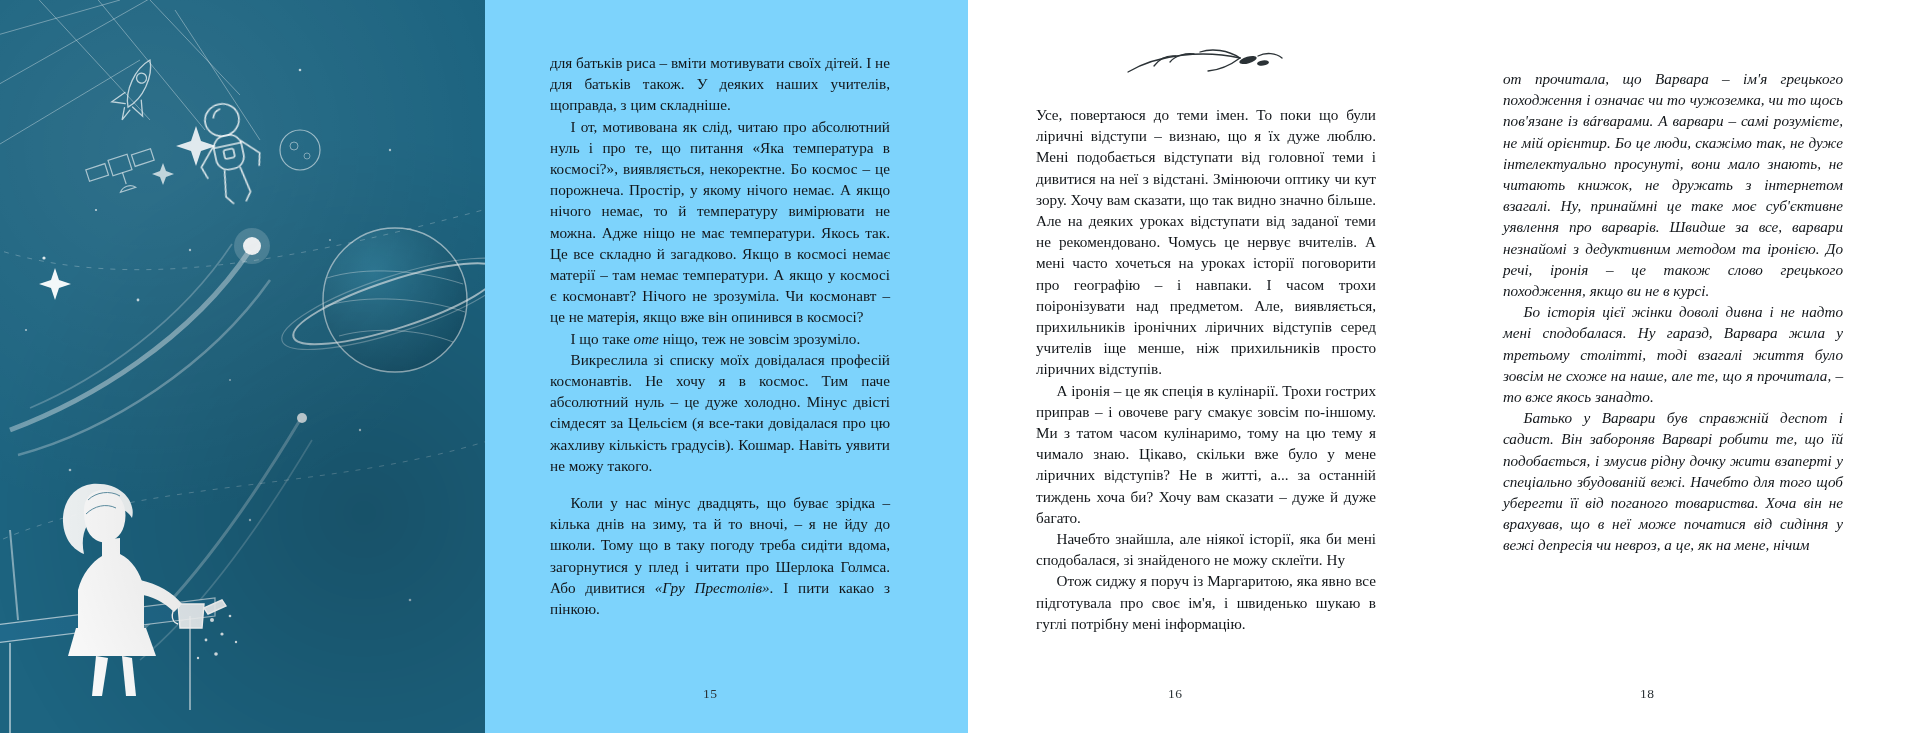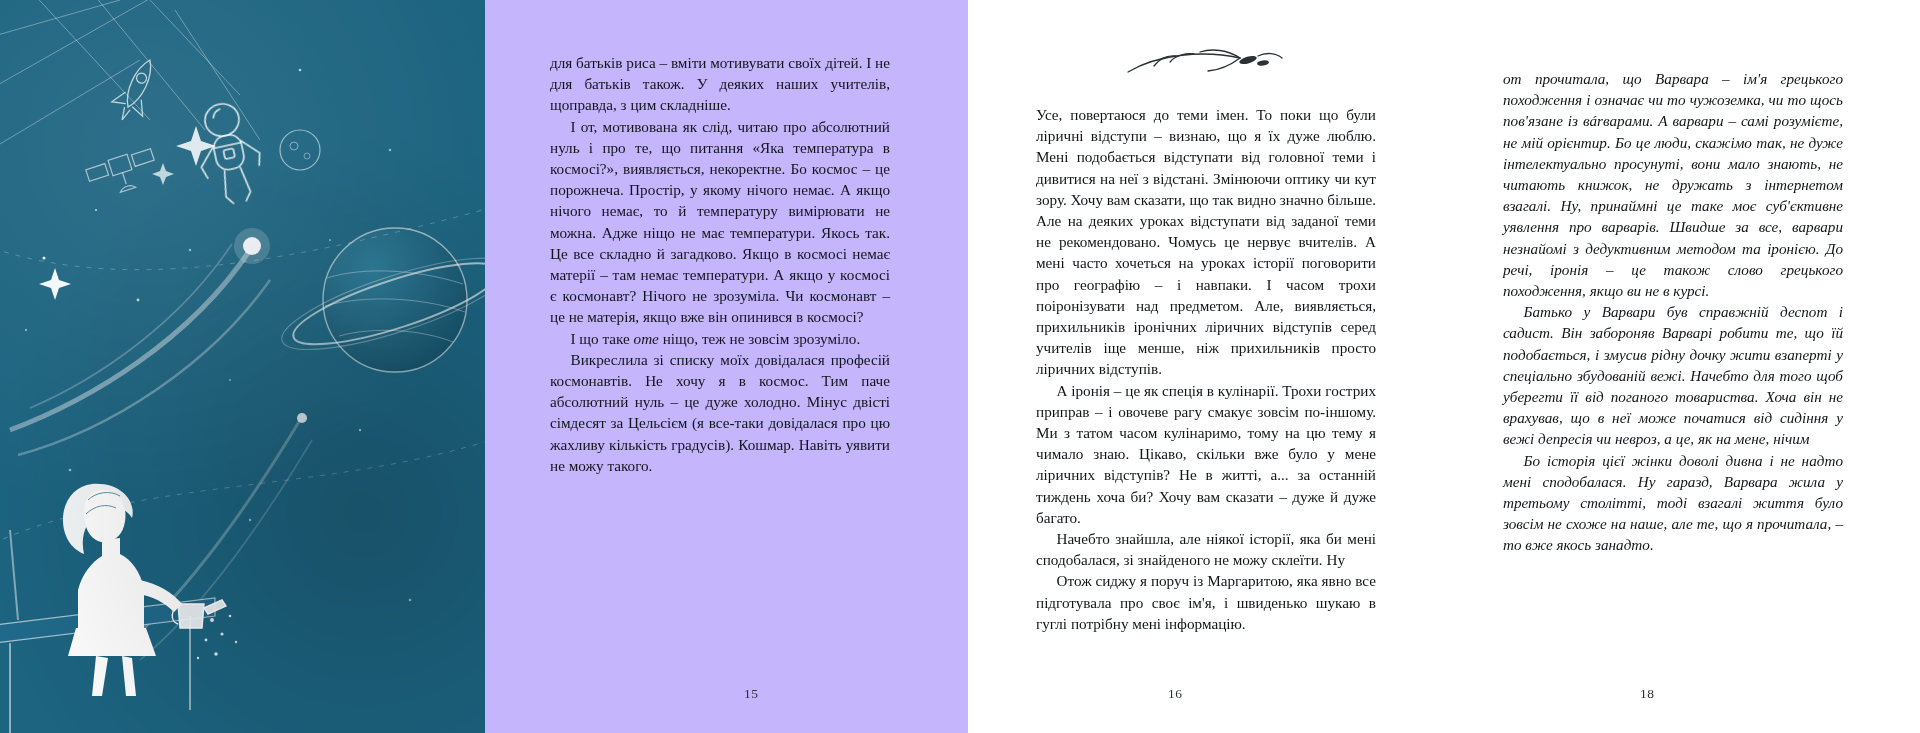--- a/index.html
+++ b/index.html
@@ -19,21 +19,21 @@
     height: 733px;
     display: flex;
     background: #ffffff;
   }
 
   
   .page-left {
     position: relative;
     width: 968px;
     height: 733px;
-    background: #c4b5fd;
+    background: #7dd3fc;
     overflow: hidden;
     flex: 0 0 968px;
   }
   .art-panel {
     position: absolute;
     left: 0;
     top: 0;
     width: 485px;
     height: 733px;
     background: #1d6480;
@@ -112,21 +112,21 @@
     height: 40px;
   }
 
   
   .folio {
     position: absolute;
     font-size: 13.5px;
     color: #2b3236;
     letter-spacing: 0.5px;
   }
-  .folio-15 { left: 703px; top: 686px; margin-left: 41px; }
+  .folio-15 { left: 703px; top: 686px; }
   .folio-16 { left: 200px; top: 686px; }
   .folio-17 { left: 672px; top: 686px; }
 </style>
 </head>
 <body>
 
 <div class="spread">
 
   <div class="page-left">
 
@@ -292,20 +292,21 @@
         </g>
       </svg>
       <div class="vignette"></div>
     </div>
 
     <div class="col">
       <p class="noindent">для батьків риса – вміти мотивувати своїх дітей. І не для батьків також. У деяких наших учителів, щоправда, з цим складніше.</p>
       <p>І от, мотивована як слід, читаю про абсолютний нуль і про те, що питання «Яка температура в космосі?», виявляється, некоректне. Бо космос – це порожнеча. Простір, у якому нічого немає. А якщо нічого немає, то й температуру вимірювати не можна. Адже ніщо не має температури. Якось так. Це все складно й загадково. Якщо в космосі немає матерії – там немає температури. А якщо у космосі є космонавт? Нічого не зрозуміла. Чи космонавт – це не матерія, якщо вже він опинився в космосі?</p>
       <p>І що таке <em>оте</em> ніщо, теж не зовсім зрозуміло.</p>
       <p>Викреслила зі списку моїх довідалася професій космонавтів. Не хочу я в космос. Тим паче абсолютний нуль – це дуже холодно. Мінус двісті сімдесят за Цельсієм (я все-таки довідалася про цю жахливу кількість градусів). Кошмар. Навіть уявити не можу такого.</p>
+      <p class="gap">Коли у нас мінус двадцять, що буває зрідка – кілька днів на зиму, та й то вночі, – я не йду до школи. Тому що в таку погоду треба сидіти вдома, загорнутися у плед і читати про Шерлока Голмса. Або дивитися <em>«Гру Престолів»</em>. І пити какао з пінкою.</p>
     </div>
 
     <div class="folio folio-15">15</div>
   </div>
 
   <div class="gutter"></div>
 
   <div class="page-right">
 
     <svg class="ornament" viewBox="0 0 190 40">
@@ -325,20 +326,20 @@
 
     <div class="col c1">
       <p class="noindent">Усе, повертаюся до теми імен. То поки що були ліричні відступи – визнаю, що я їх дуже люблю. Мені подобається відступати від головної теми і дивитися на неї з відстані. Змінюючи оптику чи кут зору. Хочу вам сказати, що так видно значно більше. Але на деяких уроках відступати від заданої теми не рекомендовано. Чомусь це нервує вчителів. А мені часто хочеться на уроках історії поговорити про географію – і навпаки. І часом трохи поіронізувати над предметом. Але, виявляється, прихильників іронічних ліричних відступів серед учителів іще менше, ніж прихильників просто ліричних відступів.</p>
       <p>А іронія – це як спеція в кулінарії. Трохи гострих приправ – і овочеве рагу смакує зовсім по-іншому. Ми з татом часом кулінаримо, тому на цю тему я чимало знаю. Цікаво, скільки вже було у мене ліричних відступів? Не в житті, а... за останній тиждень хоча би? Хочу вам сказати – дуже й дуже багато.</p>
       <p>Начебто знайшла, але ніякої історії, яка би мені сподобалася, зі знайденого не можу склеїти. Ну</p>
       <p>Отож сиджу я поруч із Маргаритою, яка явно все підготувала про своє ім'я, і швиденько шукаю в гуглі потрібну мені інформацію.</p>
     </div>
 
     <div class="col c2">
       <p class="noindent">от прочитала, що Варвара – ім'я грецького походження і означає чи то чужоземка, чи то щось пов'язане із вárварами. А варвари – самі розумієте, не мій орієнтир. Бо це люди, скажімо так, не дуже інтелектуально просунуті, вони мало знають, не читають книжок, не дружать з інтернетом взагалі. Ну, принаймні це таке моє суб'єктивне уявлення про варварів. Швидше за все, варвари незнайомі з дедуктивним методом та іронією. До речі, іронія – це також слово грецького походження, якщо ви не в курсі.</p>
+      <p>Бо історія цієї жінки доволі дивна і не надто мені сподобалася. Ну гаразд, Варвара жила у третьому столітті, тоді взагалі життя було зовсім не схоже на наше, але те, що я прочитала, – то вже якось занадто.</p>
       <p>Батько у Варвари був справжній деспот і садист. Він забороняв Варварі робити те, що їй подобається, і змусив рідну дочку жити взаперті у спеціально збудованій вежі. Начебто для того щоб уберегти її від поганого товариства. Хоча він не врахував, що в неї може початися від сидіння у вежі депресія чи невроз, а це, як на мене, нічим</p>
-      <p>Бо історія цієї жінки доволі дивна і не надто мені сподобалася. Ну гаразд, Варвара жила у третьому столітті, тоді взагалі життя було зовсім не схоже на наше, але те, що я прочитала, – то вже якось занадто.</p>
     </div>
 
     <div class="folio folio-16">16</div>
     <div class="folio folio-17">18</div>
   </div>
 </div>
 
 </body></html>

